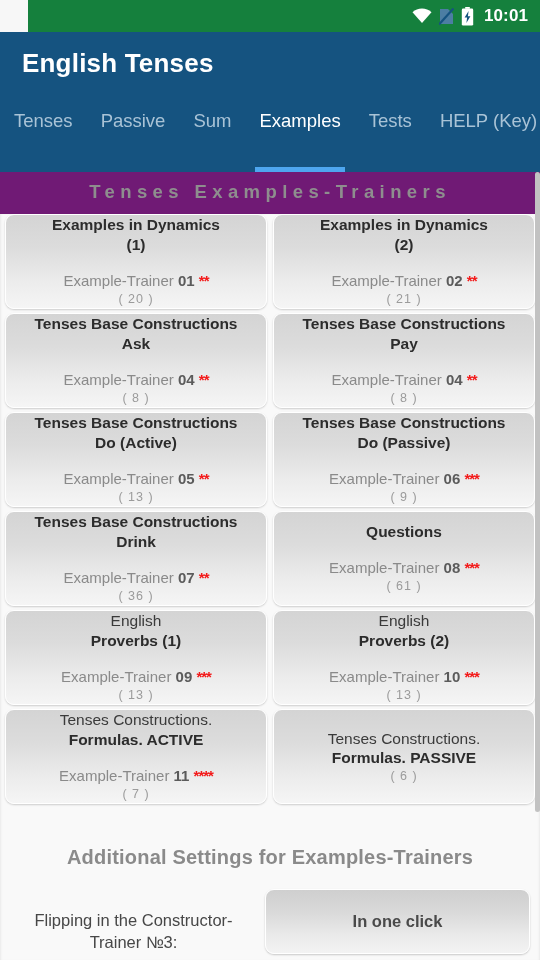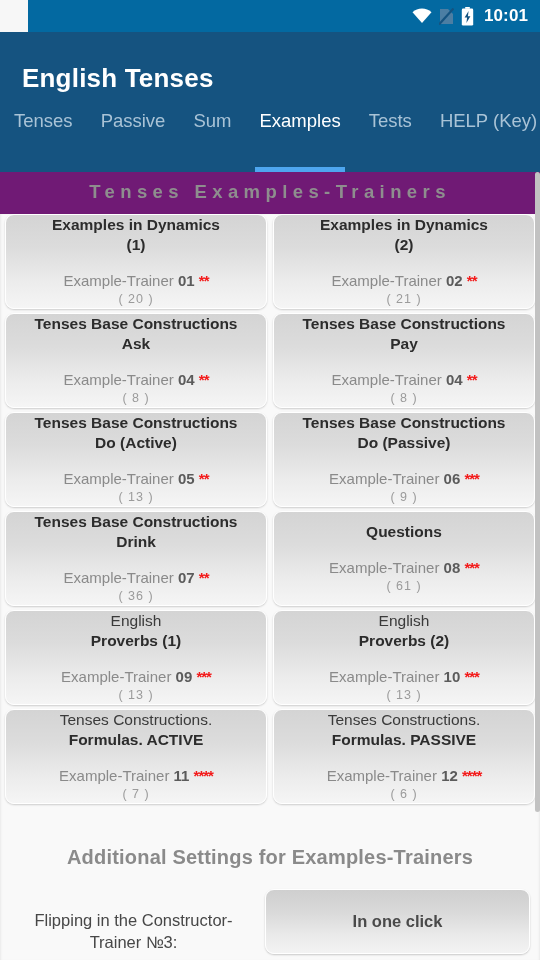--- a/index.html
+++ b/index.html
@@ -12,21 +12,21 @@
 
   body {
     font-family: "Liberation Sans", sans-serif;
     background: #f7f7f7;
     position: relative;
   }
 
   
   #status-bar {
     height: 32px;
-    background: #0369a1;
+    background: #15803d;
     display: flex;
     align-items: center;
     justify-content: flex-end;
     padding: 0 12px 0 0;
     gap: 7px;
     margin-left: 28px;
   }
   #status-bar .sb-icon {
     display: flex;
     align-items: center;
@@ -39,21 +39,21 @@
     letter-spacing: 0.1px;
     margin-left: 3px;
   }
 
   
   #app-bar {
     background: #155380;
     padding: 0 0 0 22px;
     height: 62px;
     display: flex;
-    align-items: flex-end;
+    align-items: center;
   }
   #app-title {
     color: #ffffff;
     font-size: 26px;
     font-weight: bold;
     letter-spacing: 0.2px;
   }
 
   
   #tab-bar {
@@ -361,21 +361,20 @@
       <div class="grid-row">
         <div class="card">
           <div class="ttl-light">Tenses Constructions.</div>
           <div class="ttl">Formulas. ACTIVE</div>
           <div class="trainer"><span>Example-Trainer </span><b>11</b> <span class="stars">****</span></div>
           <div class="count">( 7 )</div>
         </div>
         <div class="card">
           <div class="ttl-light">Tenses Constructions.</div>
           <div class="ttl">Formulas. PASSIVE</div>
-          <div class="trainer"><span>Example-Trainer </span><b>12</b> <span class="stars">****</span></div>
           <div class="count">( 6 )</div>
         </div>
       </div>
     </div>
 
   <div id="additional-settings">
     <div id="settings-heading">Additional  Settings  for Examples-Trainers</div>
     <div id="setting-row">
       <div id="setting-label">Flipping in the Constructor-Trainer №3:</div>
       <div id="one-click-button">In one click</div>

